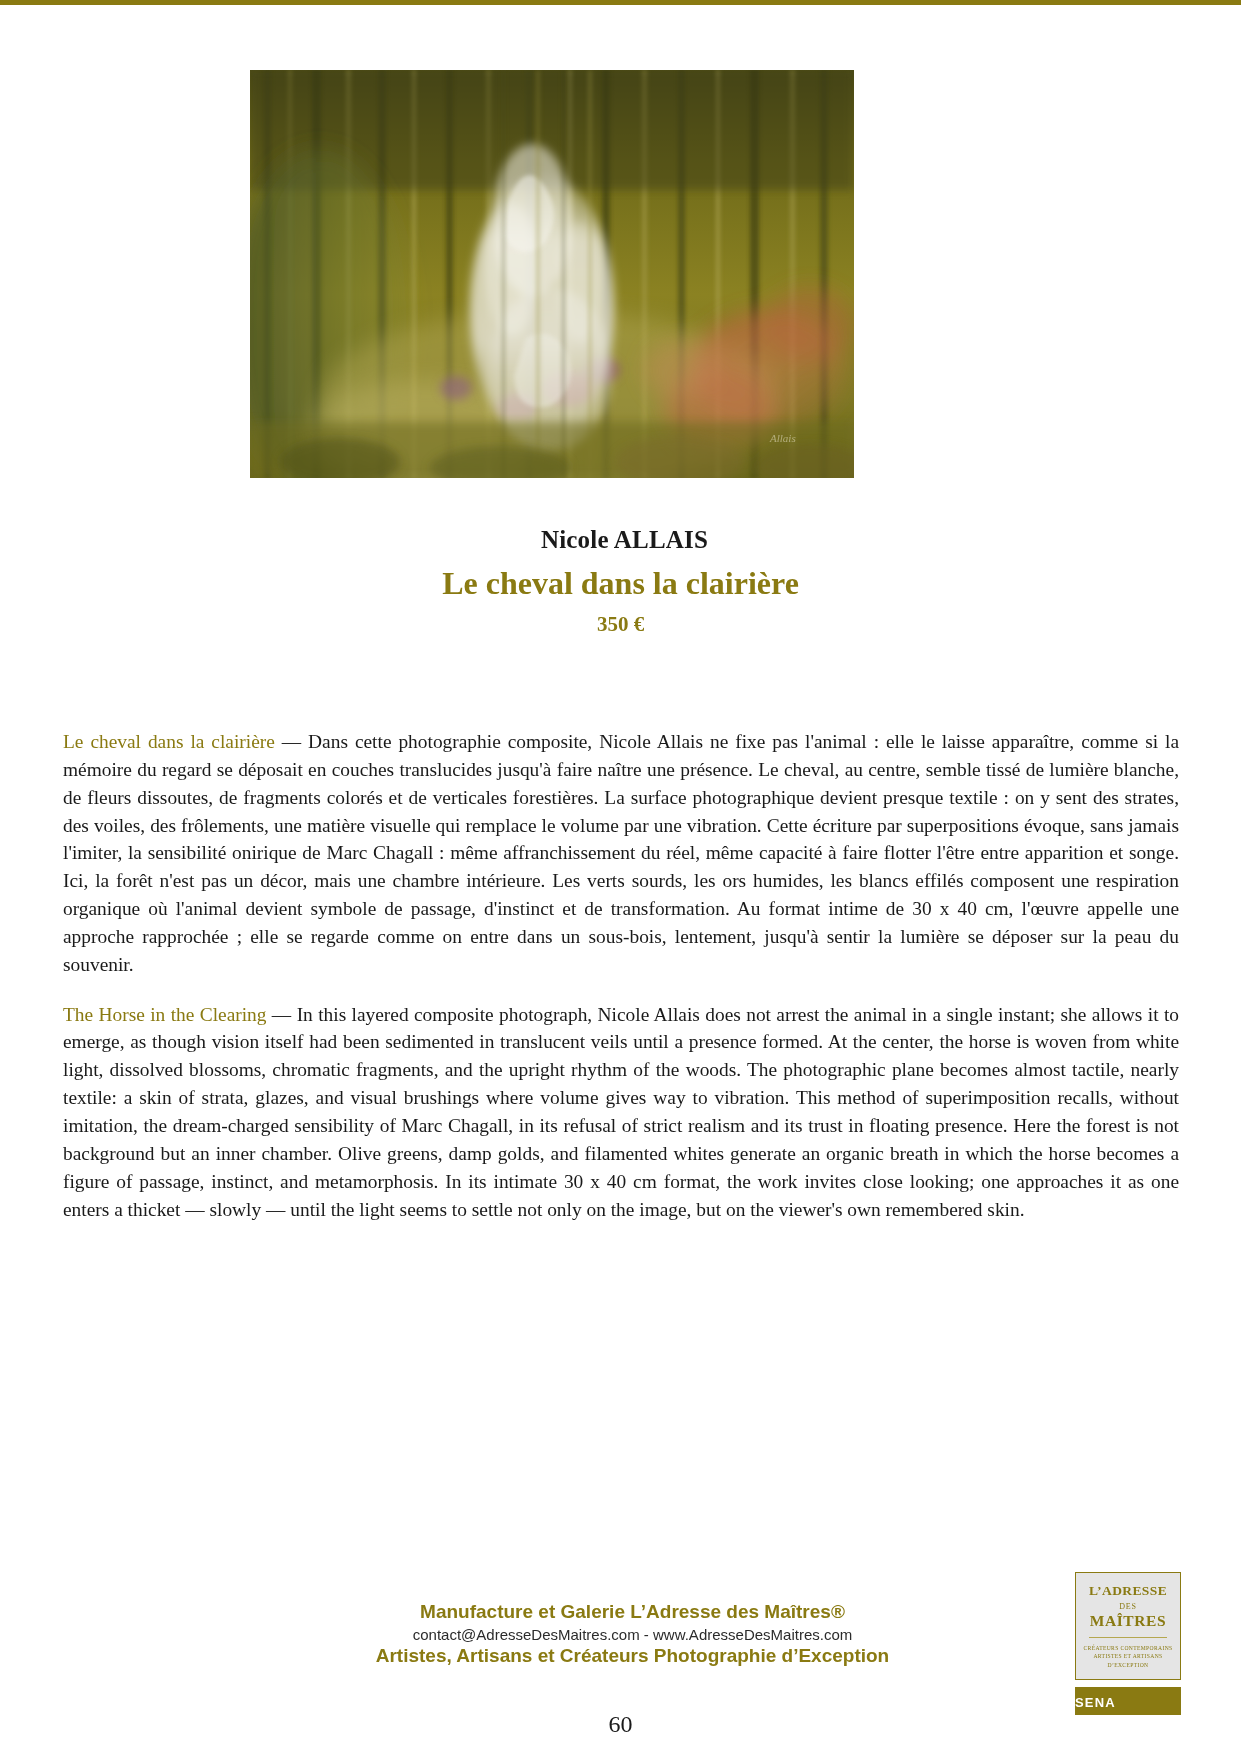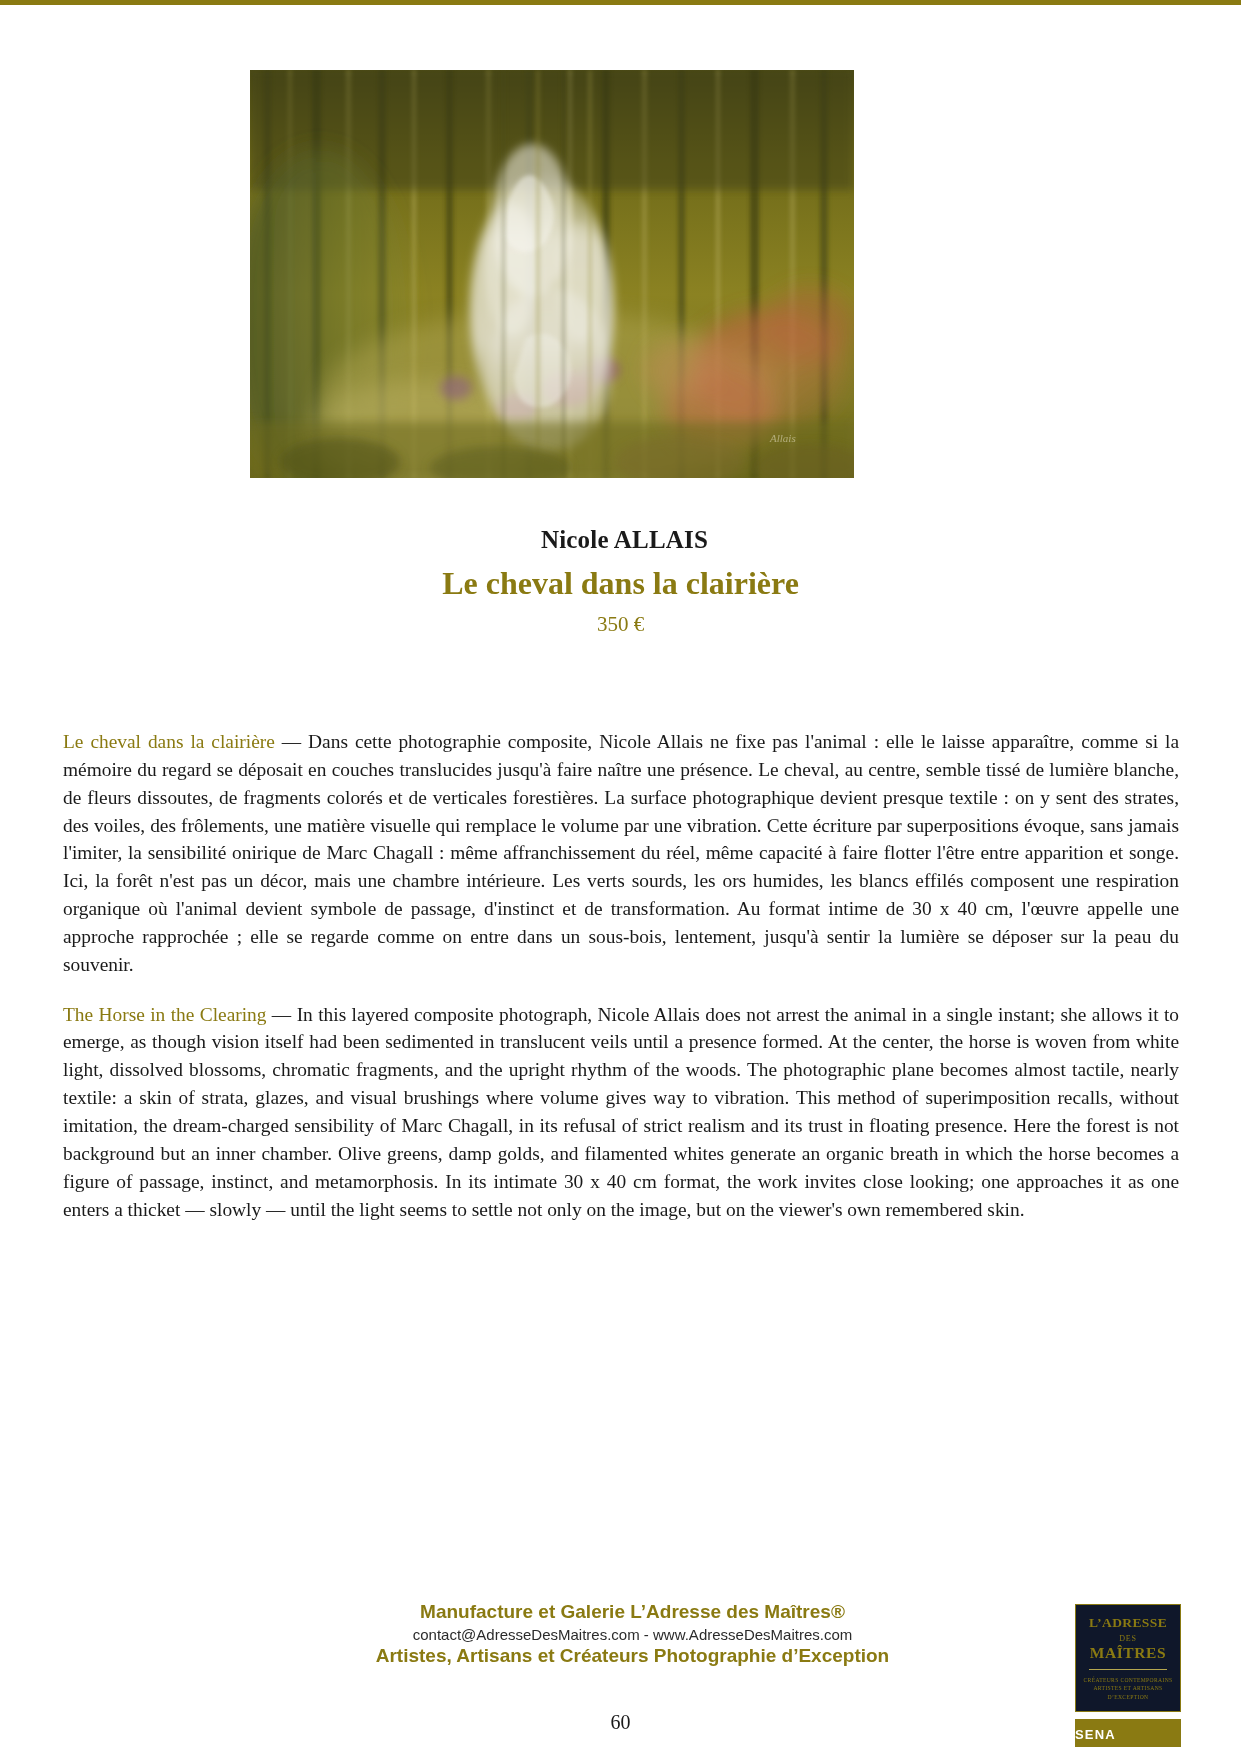--- a/index.html
+++ b/index.html
@@ -66,21 +66,21 @@
     line-height: 1.2;
   }
   .work-subtitle {
     font-size: 20.5px;
     color: #1a1a1a;
     margin: 10px 0 0 0;
     line-height: 1.25;
   }
   .work-price {
     font-size: 21px;
-    font-weight: normal;
+    font-weight: bold;
     color: #8a7a12;
     margin: 8px 0 0 0;
     line-height: 1.25;
   }
 
   
   .body-text {
     position: absolute;
     top: 728px;
     left: 63px;
@@ -121,38 +121,37 @@
   .footer-normal {
     font-size: 15px;
     color: #2b2b2b;
   }
   .page-number {
     position: absolute;
     top: 1711px;
     left: 0;
     width: 1241px;
     text-align: center;
-    font-size: 20px;
+    font-size: 24px;
     color: #1a1a1a;
     font-family: "Liberation Serif", "DejaVu Serif", serif;
   }
 
   
   .brand-logo {
     position: absolute;
     top: 1572px;
     left: 1075px;
     width: 106px;
   }
   .brand-card {
     border: 1px solid #8a7a12;
-    background: #0f172a;
+    background: #e5e5e5;
     padding: 11px 6px 9px 6px;
     text-align: center;
-    margin-top: 32px;
   }
   .brand-addresse {
     font-family: "Liberation Serif", "DejaVu Serif", serif;
     font-size: 13.5px;
     font-weight: bold;
     color: #8a7a12;
     letter-spacing: .4px;
     line-height: 1.1;
   }
   .brand-des {

